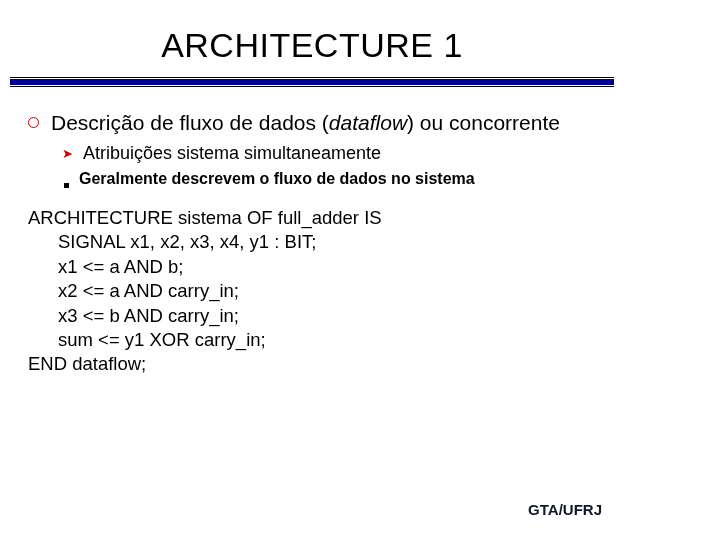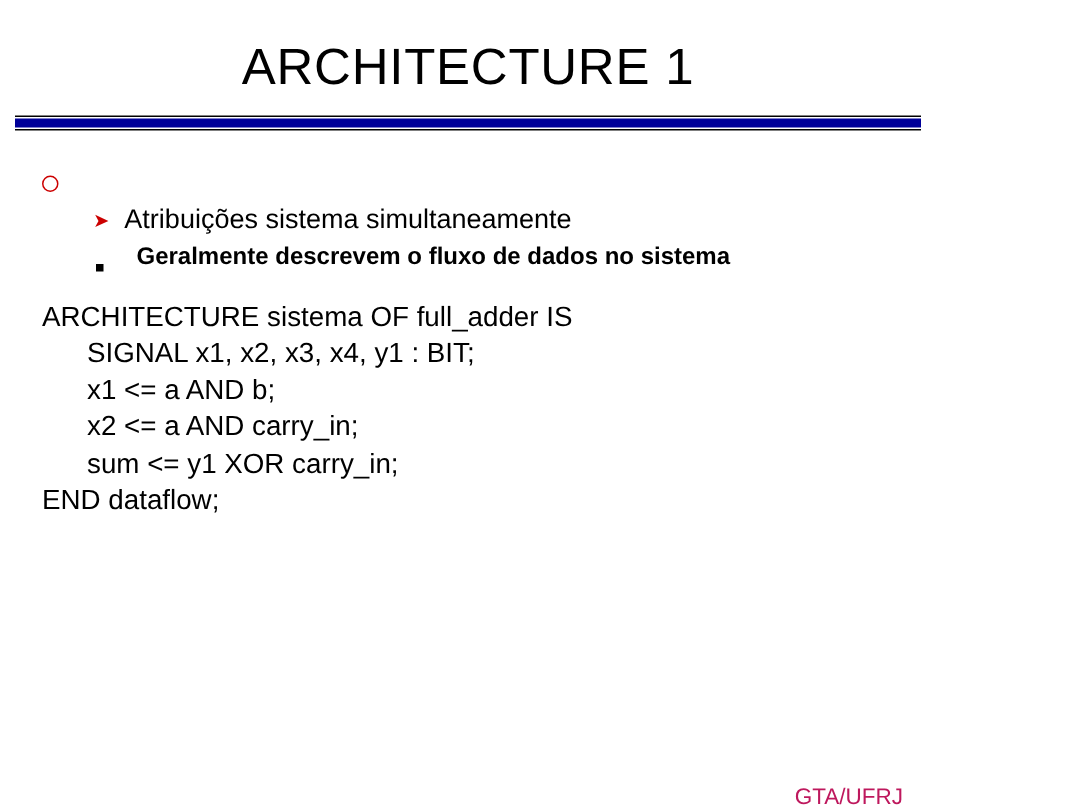--- a/index.html
+++ b/index.html
@@ -9,40 +9,43 @@
   .rule { height: 6px; background: #000099; margin: 0 10px; position: relative; }
   .rule::before { content: ""; position: absolute; top: -2px; left: 0; right: 0; height: 1px; background: #000; }
   .rule::after { content: ""; position: absolute; bottom: -2px; left: 0; right: 0; height: 1px; background: #000; }
   .content { padding: 26px 28px 0 28px; }
   ul { list-style: none; }
   .lvl1 { font-size: 21px; margin-bottom: 8px; }
   .lvl1 > li { display: flex; align-items: flex-start; gap: 12px; }
   .lvl2 { font-size: 18px; margin: 6px 0 6px 34px; }
   .lvl2 > li { display: flex; align-items: flex-start; gap: 10px; }
   .lvl3 { font-size: 16px; font-weight: bold; margin: 6px 0 0 36px; }
-  .lvl3 > li { display: flex; align-items: flex-end; gap: 22px; }
+  .lvl3 > li { display: flex; align-items: flex-end; gap: 10px; }
   .bullet-circle { display: inline-block; width: 11px; height: 11px; border: 1.8px solid #cc0000; border-radius: 50%; margin-top: 6px; flex-shrink: 0; }
   .bullet-arrow { display: inline-block; color: #cc0000; font-size: 13px; margin-top: 3px; flex-shrink: 0; }
   .bullet-square { display: inline-block; width: 5px; height: 5px; background: #000; margin-top: 7px; flex-shrink: 0; }
   .italic { font-style: italic; }
   .code-block { font-size: 18.5px; line-height: 1.32; padding: 18px 28px 0 28px; font-family: Arial, Helvetica, sans-serif; }
   .indent1 { padding-left: 30px; }
-  .footer { position: absolute; bottom: 0; right: 22px; font-family: "Comic Sans MS", cursive, sans-serif; font-weight: normal; color: #be185d; font-size: 15px; }
+  .footer { position: absolute; bottom: 22px; right: 22px; font-family: "Comic Sans MS", cursive, sans-serif; font-weight: bold; color: #0f172a; font-size: 15px; }
 </style>
 </head>
 <body>
 
 <div class="slide">
   <div class="title">ARCHITECTURE 1</div>
   <div class="rule"></div>
 
   <div class="content">
     <ul class="lvl1">
       <li>
         <span class="bullet-circle"></span>
+        <span>
+          <span>Descrição de fluxo de dados (</span><span class="italic">dataflow</span><span>) ou concorrente</span>
+        </span>
       </li>
     </ul>
     <ul class="lvl2">
       <li>
         <span class="bullet-arrow">➤</span>
         <span>Atribuições sistema simultaneamente</span>
       </li>
     </ul>
     <ul class="lvl3">
       <li>
@@ -50,18 +53,19 @@
         <span>Geralmente descrevem o fluxo de dados no sistema</span>
       </li>
     </ul>
   </div>
 
   <div class="code-block">
     <div>ARCHITECTURE sistema OF full_adder IS</div>
     <div class="indent1">SIGNAL x1, x2, x3, x4, y1 : BIT;</div>
     <div class="indent1">x1 &lt;= a AND b;</div>
     <div class="indent1">x2 &lt;= a AND carry_in;</div>
+    <div class="indent1">x3 &lt;= b AND carry_in;</div>
     <div class="indent1">sum &lt;= y1 XOR carry_in;</div>
     <div>END dataflow;</div>
   </div>
 
   <div class="footer">GTA/UFRJ</div>
 </div>
 
 </body></html>

